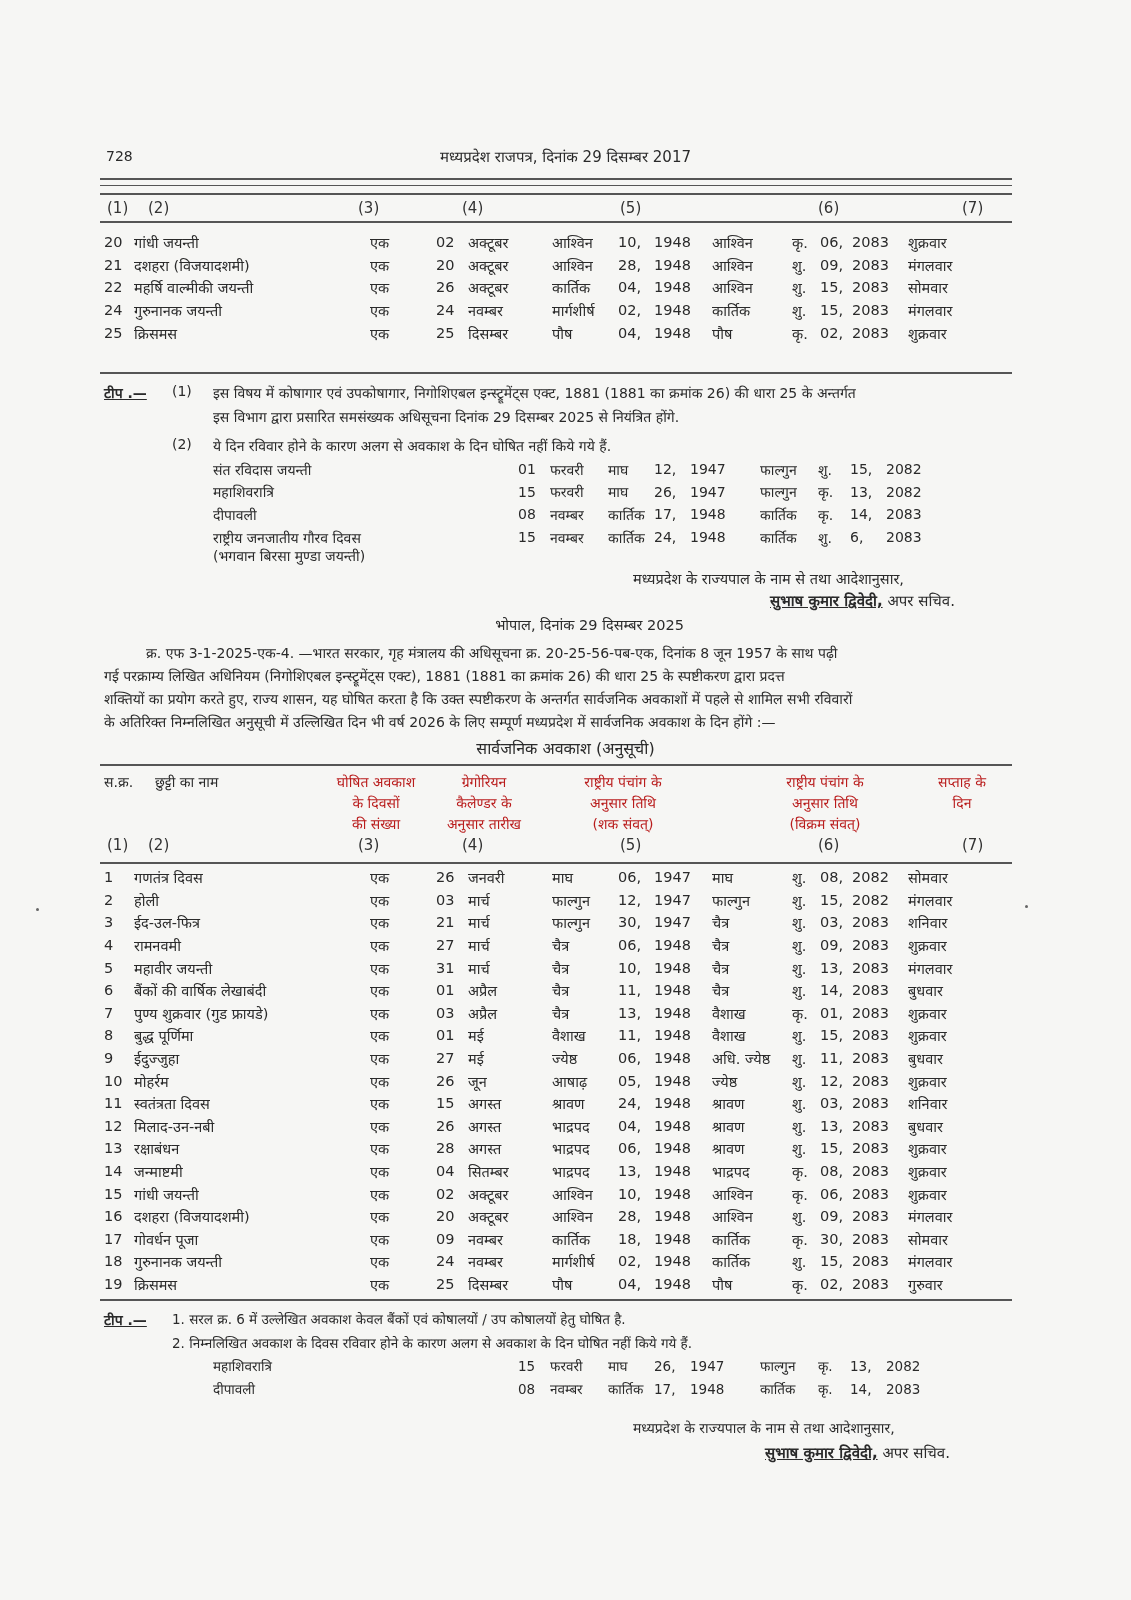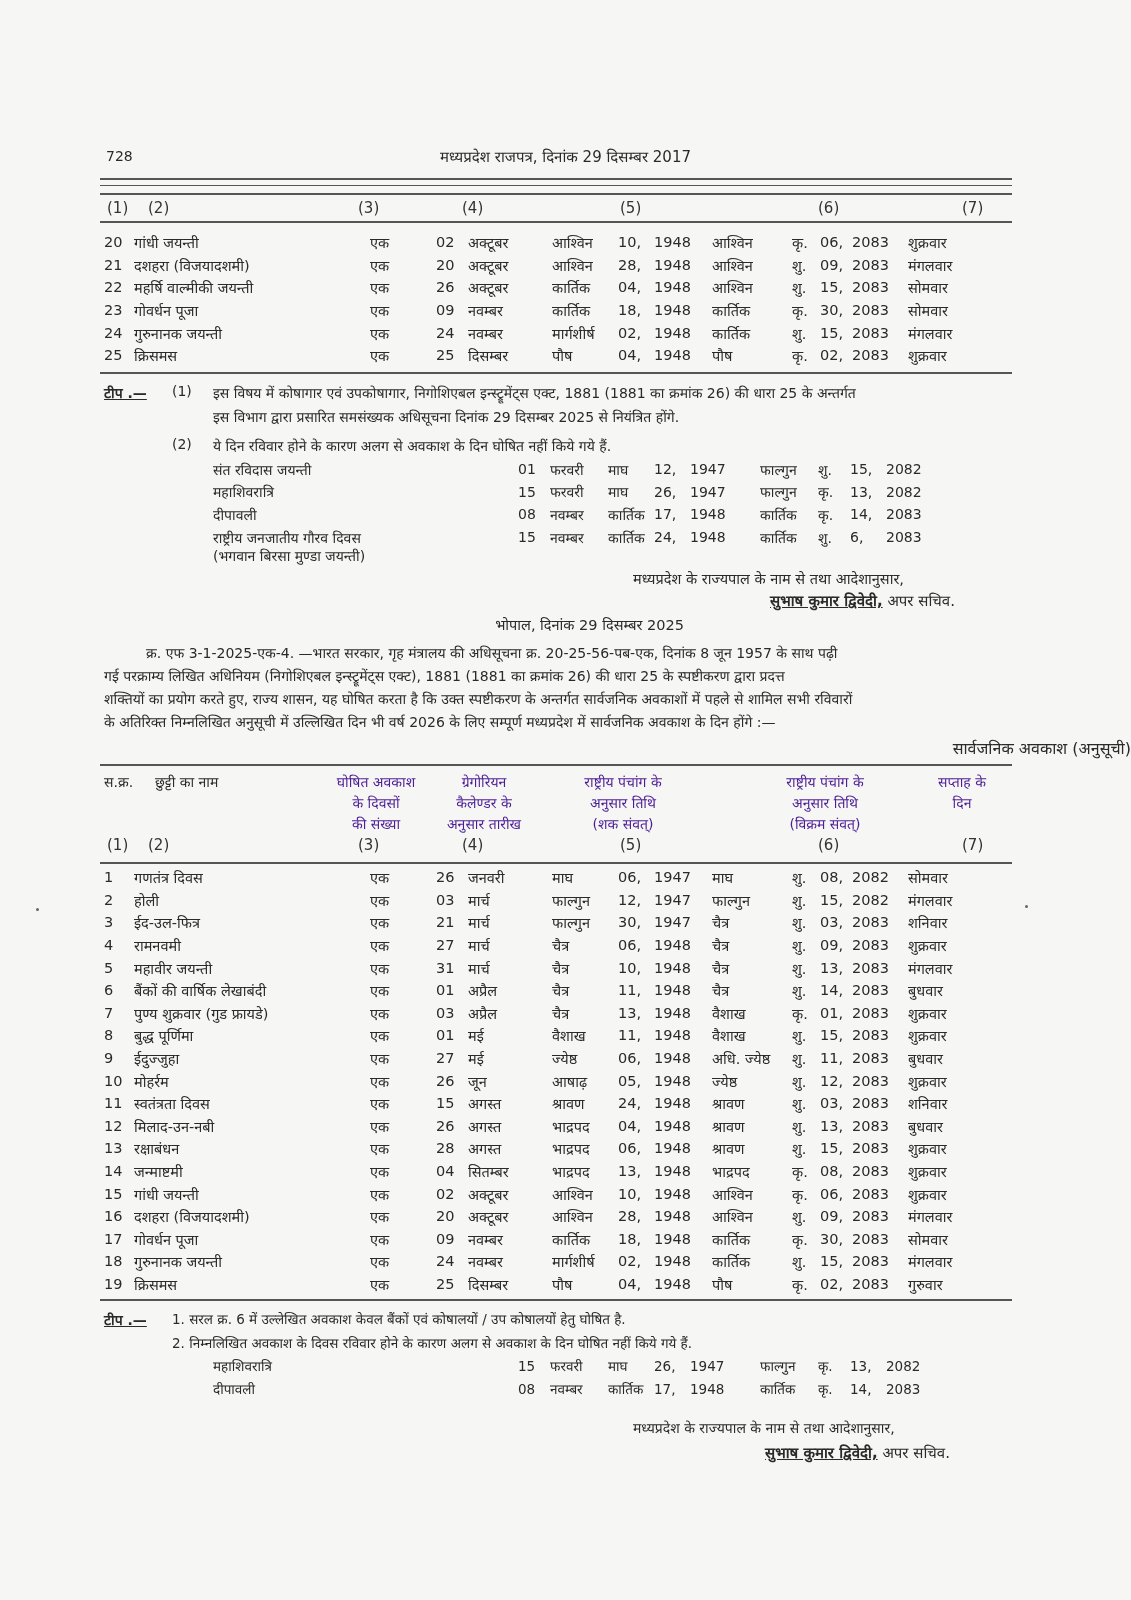--- a/index.html
+++ b/index.html
@@ -17,21 +17,21 @@
   }
   .abs { position: absolute; white-space: nowrap; }
   .hdr-page { left: 106px; top: 148px; font-size: 14px; }
   .hdr-title { left: 0; width: 1131px; top: 146px; text-align: center; font-size: 15px; }
   .rule { position: absolute; left: 100px; width: 912px; background: #555; }
   .colnums { position: absolute; font-size: 15px; color: #333; }
   table.t { position: absolute; border-collapse: collapse; font-size: 14.5px; }
   table.t td { padding: 0; height: 22.6px; vertical-align: middle; white-space: nowrap; }
   .notes { font-size: 14px; }
   .bold { font-weight: bold; text-decoration: underline; }
-  .th { position: absolute; font-size: 14px; text-align: center; line-height: 21px; color: #4c1d95; }
+  .th { position: absolute; font-size: 14px; text-align: center; line-height: 21px; color: #b91c1c; }
   .sig1 { font-size: 14.5px; }
   .sig2 { font-size: 15px; }
   .scan-dot { position: absolute; width: 3px; height: 3px; background: #666; border-radius: 50%; }
 </style>
 </head>
 <body>
 
 <div class="page">
 
   <div class="abs hdr-page">728</div>
@@ -106,35 +106,20 @@
           <td>कार्तिक</td>
           <td>04,</td>
           <td>1948</td>
           <td>आश्विन</td>
           <td>शु.</td>
           <td>15,</td>
           <td>2083</td>
           <td>सोमवार</td>
         </tr>
         <tr>
-          <td>23</td>
-          <td>गोवर्धन पूजा</td>
-          <td>एक</td>
-          <td>09</td>
-          <td>नवम्बर</td>
-          <td>कार्तिक</td>
-          <td>18,</td>
-          <td>1948</td>
-          <td>कार्तिक</td>
-          <td>कृ.</td>
-          <td>30,</td>
-          <td>2083</td>
-          <td>सोमवार</td>
-        </tr>
-        <tr>
           <td>24</td>
           <td>गुरुनानक जयन्ती</td>
           <td>एक</td>
           <td>24</td>
           <td>नवम्बर</td>
           <td>मार्गशीर्ष</td>
           <td>02,</td>
           <td>1948</td>
           <td>कार्तिक</td>
           <td>शु.</td>
@@ -240,21 +225,21 @@
     <span>अपर सचिव.</span>
   </div>
 
   <div class="abs" style="left:0;width:1131px;top:614px;text-align:center;font-size:14.5px;margin-left:24px;">भोपाल, दिनांक 29 दिसम्बर 2025</div>
 
   <div class="abs notes" style="left:146px;top:643px;">क्र. एफ 3-1-2025-एक-4. —भारत सरकार, गृह मंत्रालय की अधिसूचना क्र. 20-25-56-पब-एक, दिनांक 8 जून 1957 के साथ पढ़ी</div>
   <div class="abs notes" style="left:104px;top:666px;">गई परक्राम्य लिखित अधिनियम (निगोशिएबल इन्स्ट्रूमेंट्स एक्ट), 1881 (1881 का क्रमांक 26) की धारा 25 के स्पष्टीकरण द्वारा प्रदत्त</div>
   <div class="abs notes" style="left:104px;top:689px;">शक्तियों का प्रयोग करते हुए, राज्य शासन, यह घोषित करता है कि उक्त स्पष्टीकरण के अन्तर्गत सार्वजनिक अवकाशों में पहले से शामिल सभी रविवारों</div>
   <div class="abs notes" style="left:104px;top:712px;">के अतिरिक्त निम्नलिखित अनुसूची में उल्लिखित दिन भी वर्ष 2026 के लिए सम्पूर्ण मध्यप्रदेश में सार्वजनिक अवकाश के दिन होंगे :—</div>
 
-  <div class="abs" style="left:0;width:1131px;top:737px;text-align:right;font-size:16px;">सार्वजनिक अवकाश (अनुसूची)</div>
+  <div class="abs" style="left:0;width:1131px;top:737px;text-align:center;font-size:16px;">सार्वजनिक अवकाश (अनुसूची)</div>
   <div class="rule" style="top:764px;height:1.5px;"></div>
 
   <div class="abs notes" style="left:104px;top:772px;">स.क्र.</div>
   <div class="abs notes" style="left:155px;top:772px;">छुट्टी का नाम</div>
   <div class="th" style="left:318px;width:116px;top:772px;">
     <div>घोषित अवकाश</div>
     <div>के दिवसों</div>
     <div>की संख्या</div>
   </div>
   <div class="th" style="left:428px;width:112px;top:772px;">

